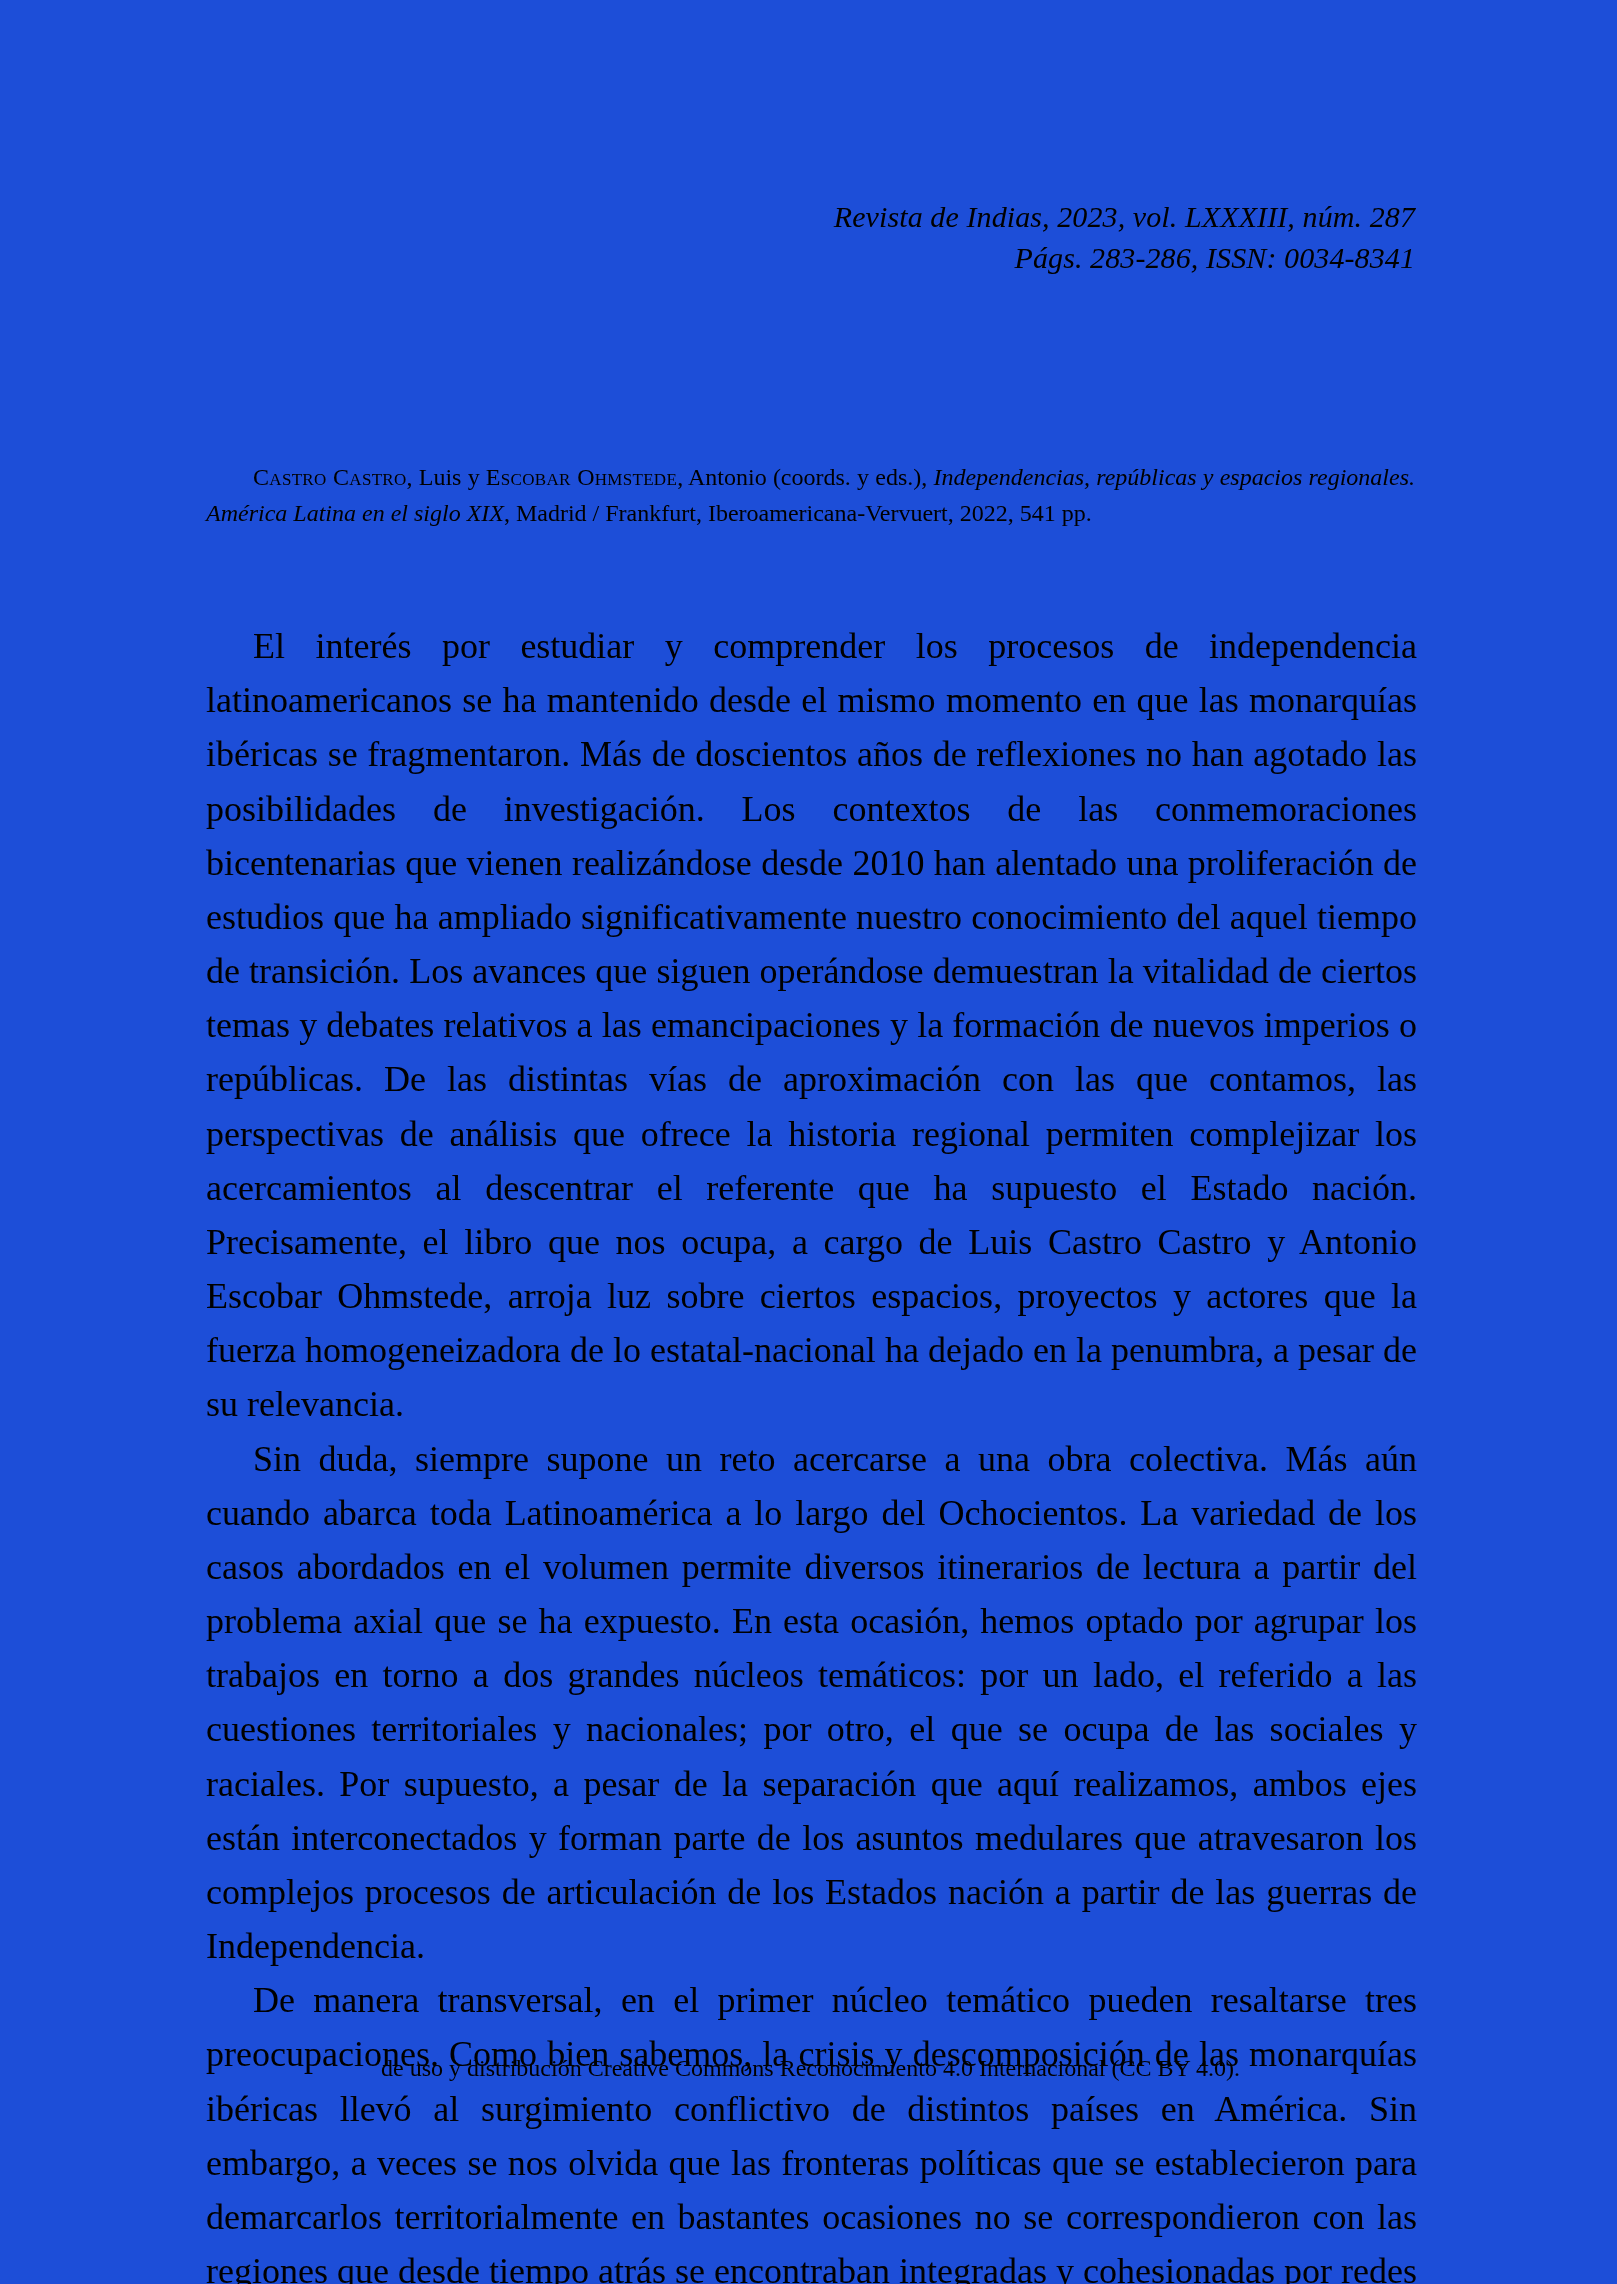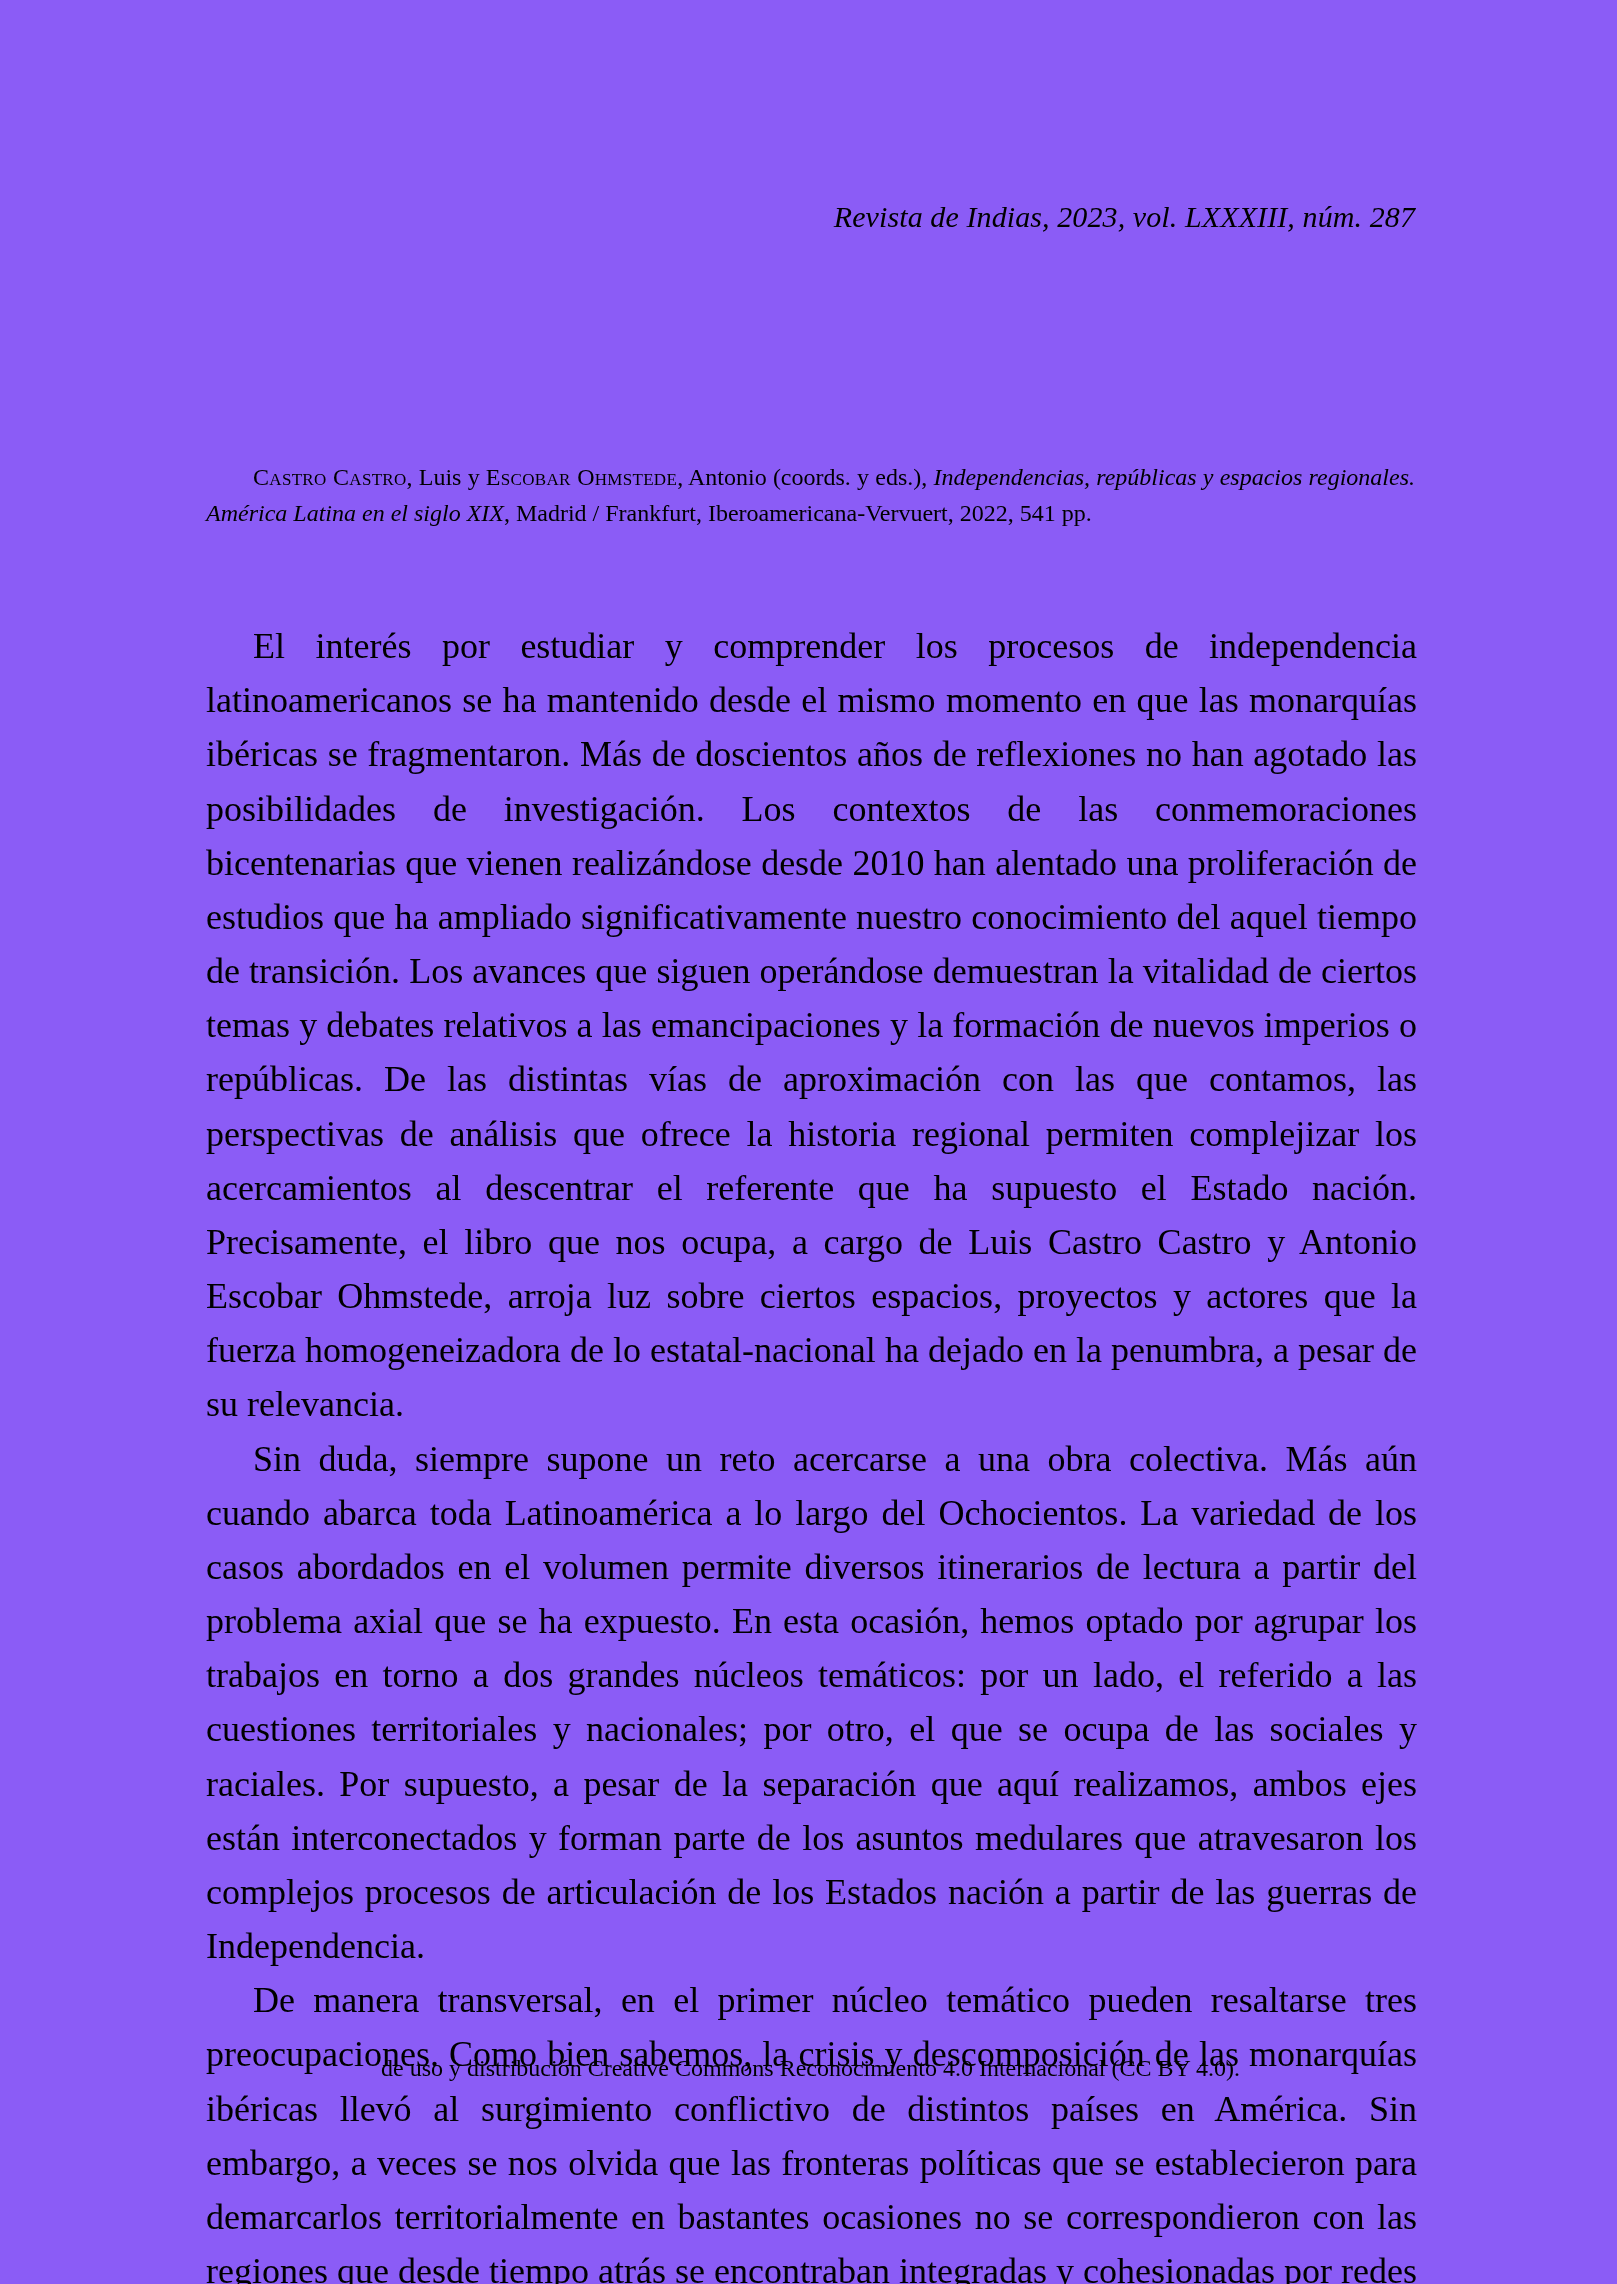--- a/index.html
+++ b/index.html
@@ -4,21 +4,21 @@
 <style>
   html, body {
     margin: 0;
     padding: 0;
     background: #ffffff;
   }
   .page {
     position: relative;
     width: 1618px;
     height: 2284px;
-    background: #8b5cf6;
+    background: #1d4ed8;
     margin: 0 auto;
     font-family: "Liberation Serif", "DejaVu Serif", serif;
     color: #000000;
     box-sizing: border-box;
     overflow: hidden;
   }
 
   
   .journal-head {
     position: absolute;
@@ -88,20 +88,21 @@
     display: block;
   }
 </style>
 </head>
 <body>
 
 <div class="page">
 
   <div class="journal-head">
     <span class="line">Revista de Indias, 2023, vol. LXXXIII, núm. 287</span>
+    <span class="line">Págs. 283-286, ISSN: 0034-8341</span>
   </div>
 
   <div class="book-reference">
     <span class="smallcaps">Castro Castro</span><span>, Luis y </span><span class="smallcaps">Escobar Ohmstede</span><span>, Antonio (coords. y eds.), </span><span class="booktitle">Independencias, repúblicas y espacios regionales. América Latina en el siglo XIX</span><span>, Madrid / Frankfurt, Iberoamericana-Vervuert, 2022, 541 pp.</span>
   </div>
 
   <div class="body-text">
     <p>El interés por estudiar y comprender los procesos de independencia latinoamericanos se ha mantenido desde el mismo momento en que las monarquías ibéricas se fragmentaron. Más de doscientos años de reflexiones no han agotado las posibilidades de investigación. Los contextos de las conmemoraciones bicentenarias que vienen realizándose desde 2010 han alentado una proliferación de estudios que ha ampliado significativamente nuestro conocimiento del aquel tiempo de transición. Los avances que siguen operándose demuestran la vitalidad de ciertos temas y debates relativos a las emancipaciones y la formación de nuevos imperios o repúblicas. De las distintas vías de aproximación con las que contamos, las perspectivas de análisis que ofrece la historia regional permiten complejizar los acercamientos al descentrar el referente que ha supuesto el Estado nación. Precisamente, el libro que nos ocupa, a cargo de Luis Castro Castro y Antonio Escobar Ohmstede, arroja luz sobre ciertos espacios, proyectos y actores que la fuerza homogeneizadora de lo estatal-nacional ha dejado en la penumbra, a pesar de su relevancia.</p>
     <p>Sin duda, siempre supone un reto acercarse a una obra colectiva. Más aún cuando abarca toda Latinoamérica a lo largo del Ochocientos. La variedad de los casos abordados en el volumen permite diversos itinerarios de lectura a partir del problema axial que se ha expuesto. En esta ocasión, hemos optado por agrupar los trabajos en torno a dos grandes núcleos temáticos: por un lado, el referido a las cuestiones territoriales y nacionales; por otro, el que se ocupa de las sociales y raciales. Por supuesto, a pesar de la separación que aquí realizamos, ambos ejes están interconectados y forman parte de los asuntos medulares que atravesaron los complejos procesos de articulación de los Estados nación a partir de las guerras de Independencia.</p>
     <p>De manera transversal, en el primer núcleo temático pueden resaltarse tres preocupaciones. Como bien sabemos, la crisis y descomposición de las monarquías ibéricas llevó al surgimiento conflictivo de distintos países en América. Sin embargo, a veces se nos olvida que las fronteras políticas que se establecieron para demarcarlos territorialmente en bastantes ocasiones no se correspondieron con las regiones que desde tiempo atrás se encontraban integradas y cohesionadas por redes sociales, económicas y culturales. El vigor de las narrativas nacionales y su potencial hegemónico invisibilizaron durante años el estudio de esos espacios geográficos en relación con los elementos que los identificaban. Ello resulta especialmente significativo para las regiones surandina (que pasó a formar parte de Bolivia, Perú, Argentina y Chile) y la del norte del virreinato peruano. María Luisa Soux y Susana Aldana se ocupan respectivamente de cada una de ellas. La primera da cuenta de que la complejidad orográfica de los</p>

